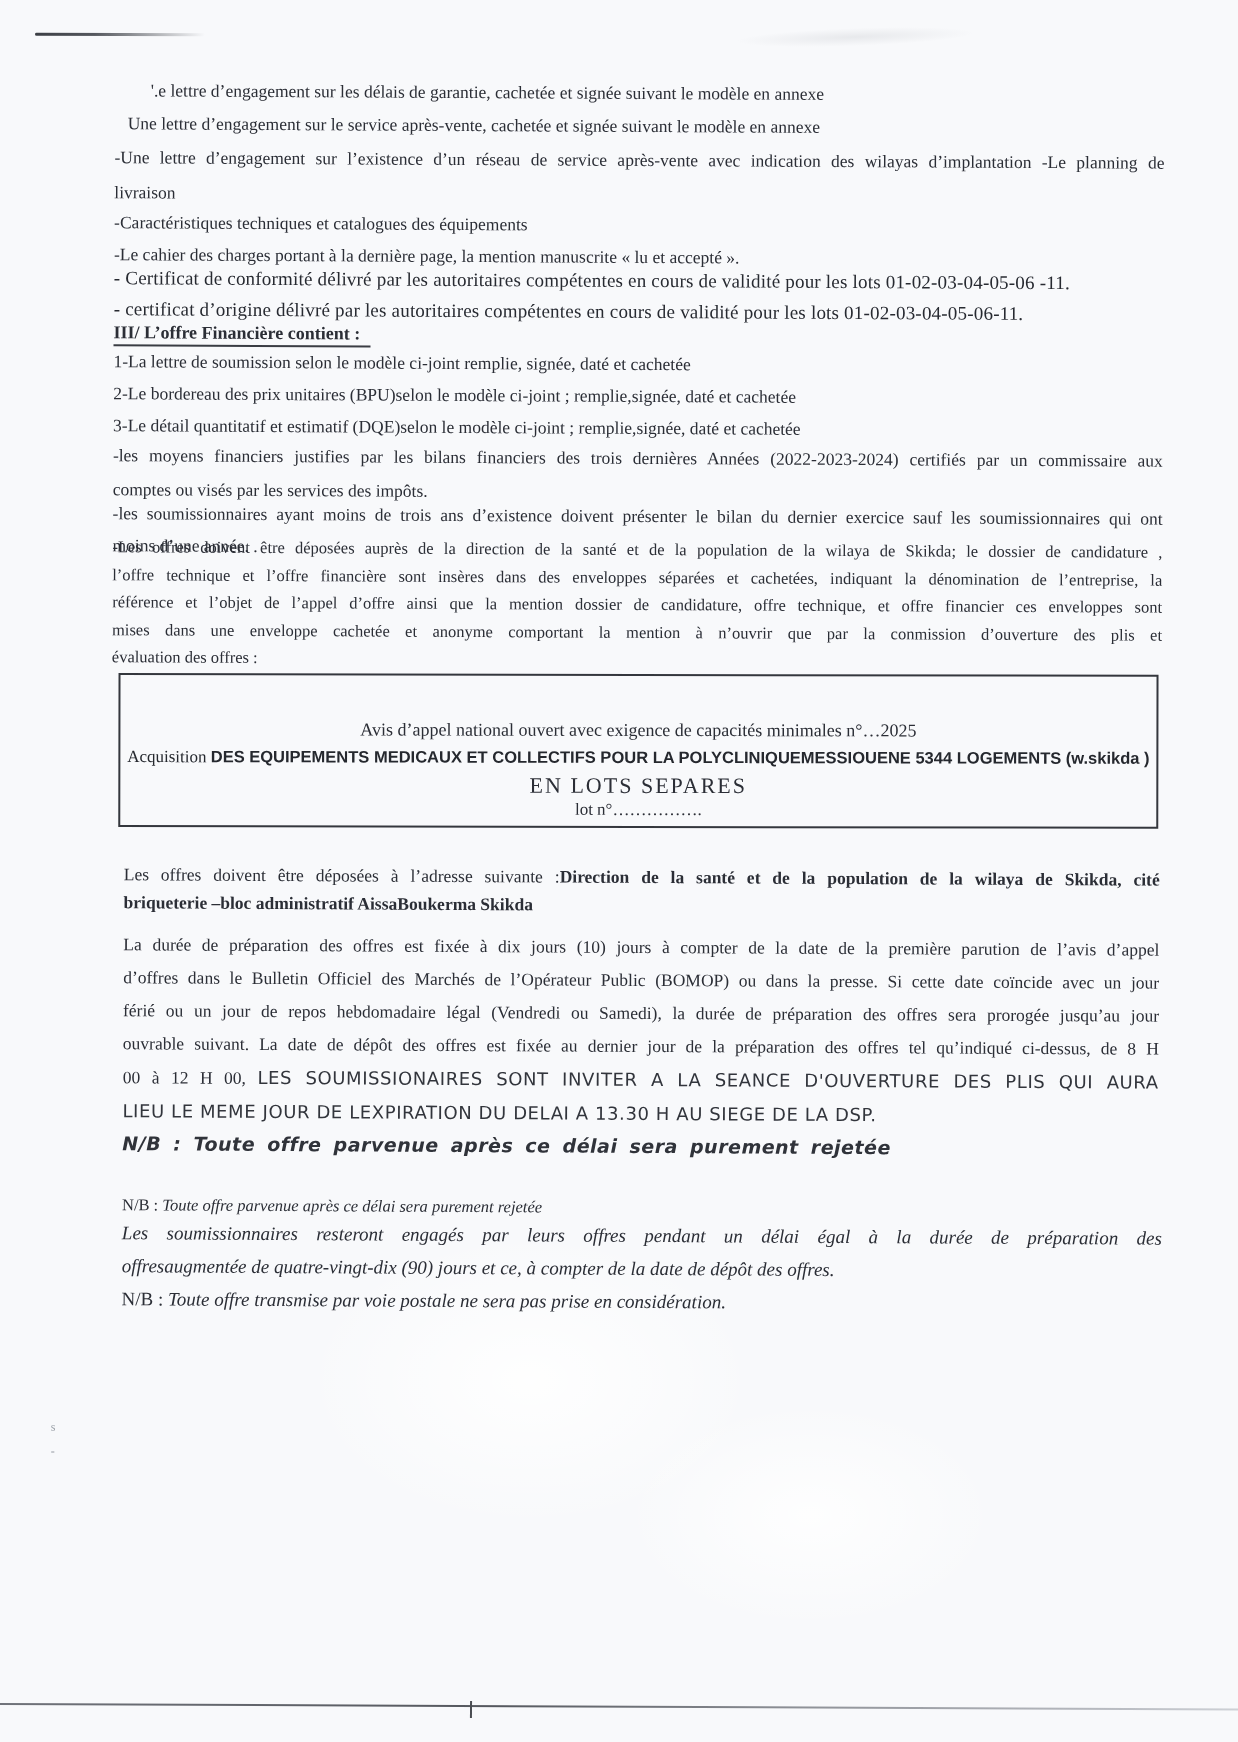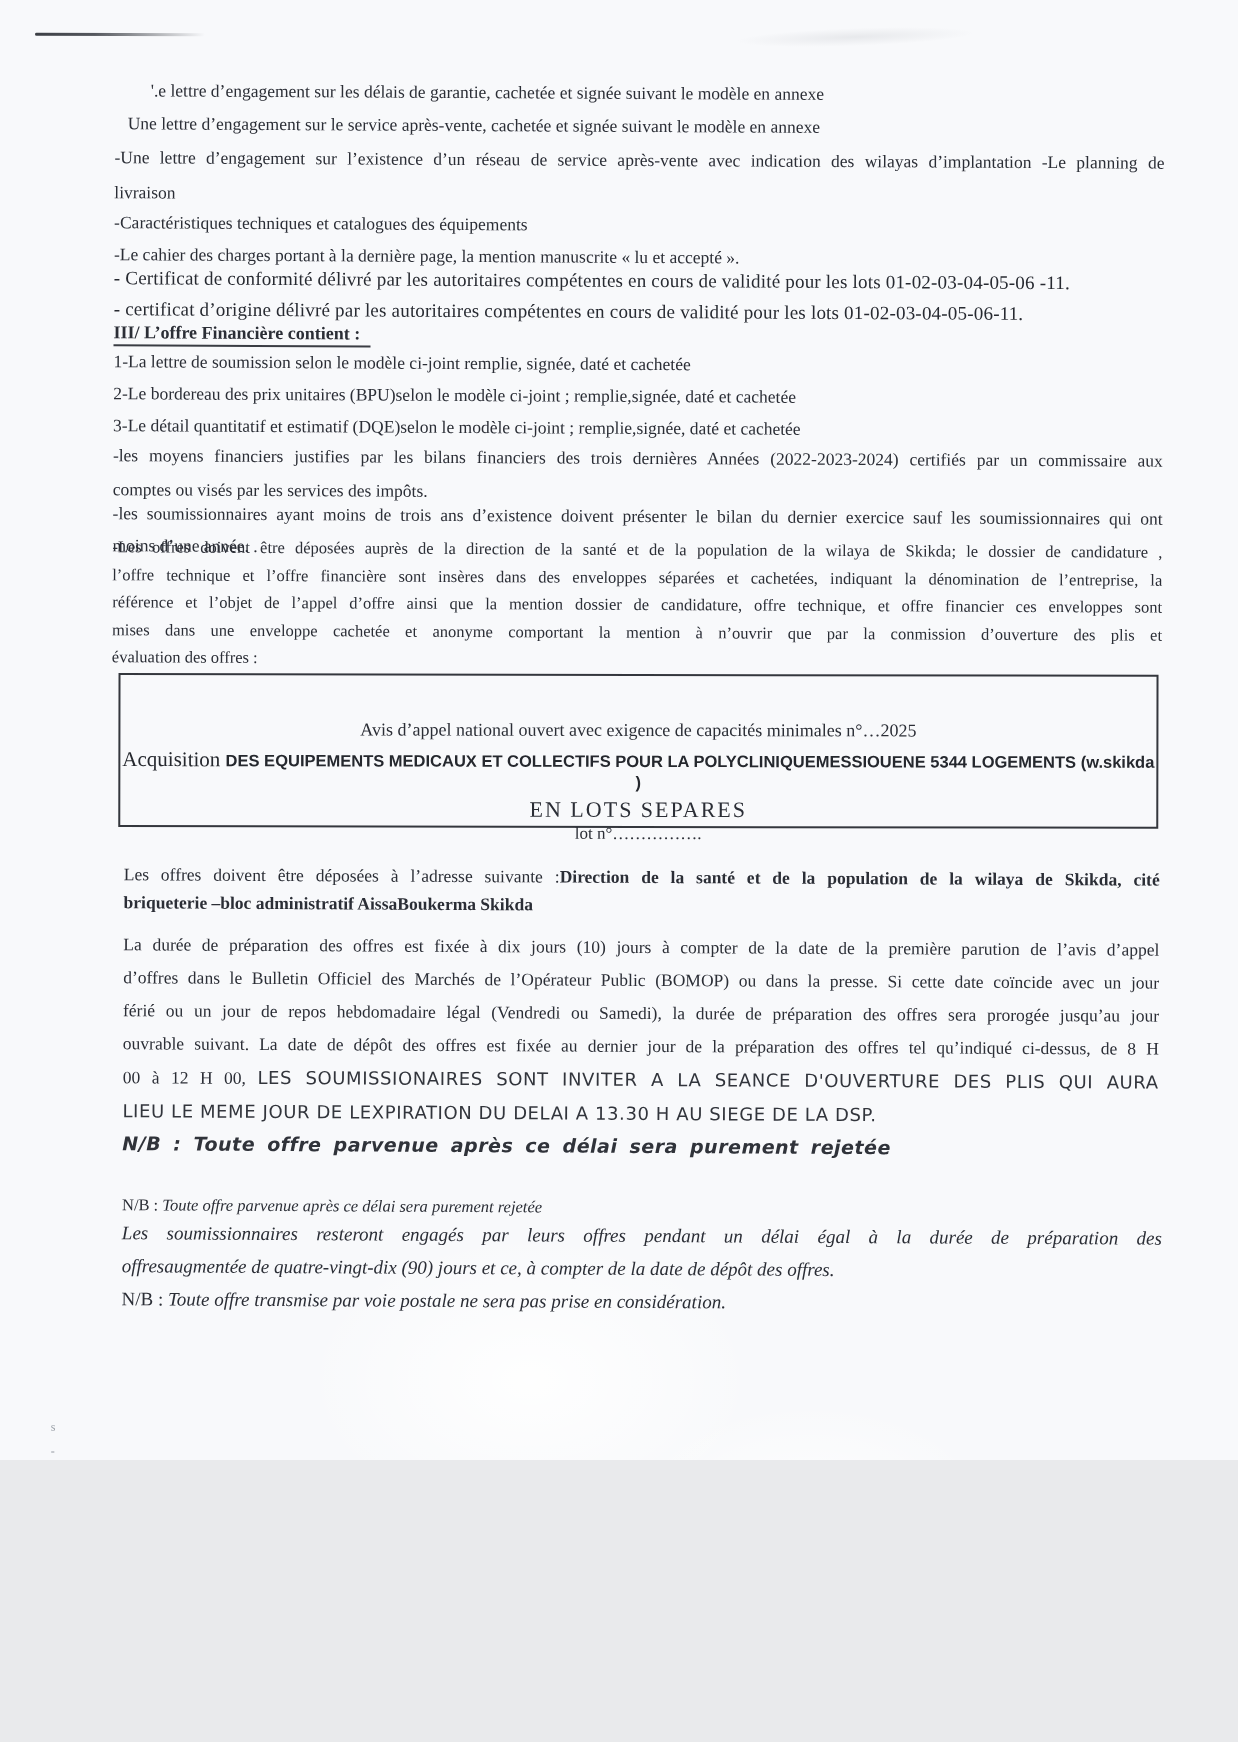--- a/index.html
+++ b/index.html
@@ -1,17 +1,17 @@
 <!DOCTYPE html>
 <html><head>
 <meta charset="utf-8">
 <style>
   html,body { margin:0; padding:0; background:#e9eaec; }
   .page {
-    position:relative; width:1238px; height:1460px;
+    position:relative; width:1238px; height:1742px;
     background:#f8f9fb;
     font-family:"Liberation Serif", serif;
     color:#2b2e36;
     overflow:hidden;
     -webkit-font-smoothing:antialiased;
   }
   .content { position:absolute; inset:0; transform:rotate(0.3deg); transform-origin:80px 60px; }
 
   .blk { position:absolute; left:115px; width:1050px; font-size:17.5px; line-height:33px; }
   .tline { text-align:left; }
@@ -26,21 +26,21 @@
 
   .small-p { font-size:16.5px; line-height:27.5px; }
 
   .box {
     position:absolute; left:122px; top:671px; width:1036px; height:150px;
     border:2px solid #34373d; transform:rotate(-0.2deg);
     text-align:center;
   }
   .box-l1 { margin-top:44px; font-size:18px; }
   .box-l2 { margin-top:7px; font-family:"Liberation Sans", sans-serif; font-weight:bold; font-size:16.5px; color:#25282e; }
-  .box-l2 .prefix { font-family:"Liberation Serif", serif; font-weight:normal; font-size:21px; }
+  .box-l2 .prefix { font-family:"Liberation Serif", serif; font-weight:normal; font-size:17px; }
   .box-l3 { margin-top:5px; font-size:22px; letter-spacing:2px; }
   .box-l4 { margin-top:1px; font-size:17px; }
 
   .addr { top:860px; left:128px; width:1036px; font-size:17.5px; line-height:28px; }
   .bold { font-weight:bold; }
 
   .duration { top:928px; left:128px; width:1036px; line-height:33px; font-size:17.5px; }
   .caps { font-family:"DejaVu Sans", sans-serif; font-size:18px; letter-spacing:0.6px; color:#32353c; }
 
   .nb-comic { top:1127px; left:128px; width:1036px; font-family:"DejaVu Sans", sans-serif;

